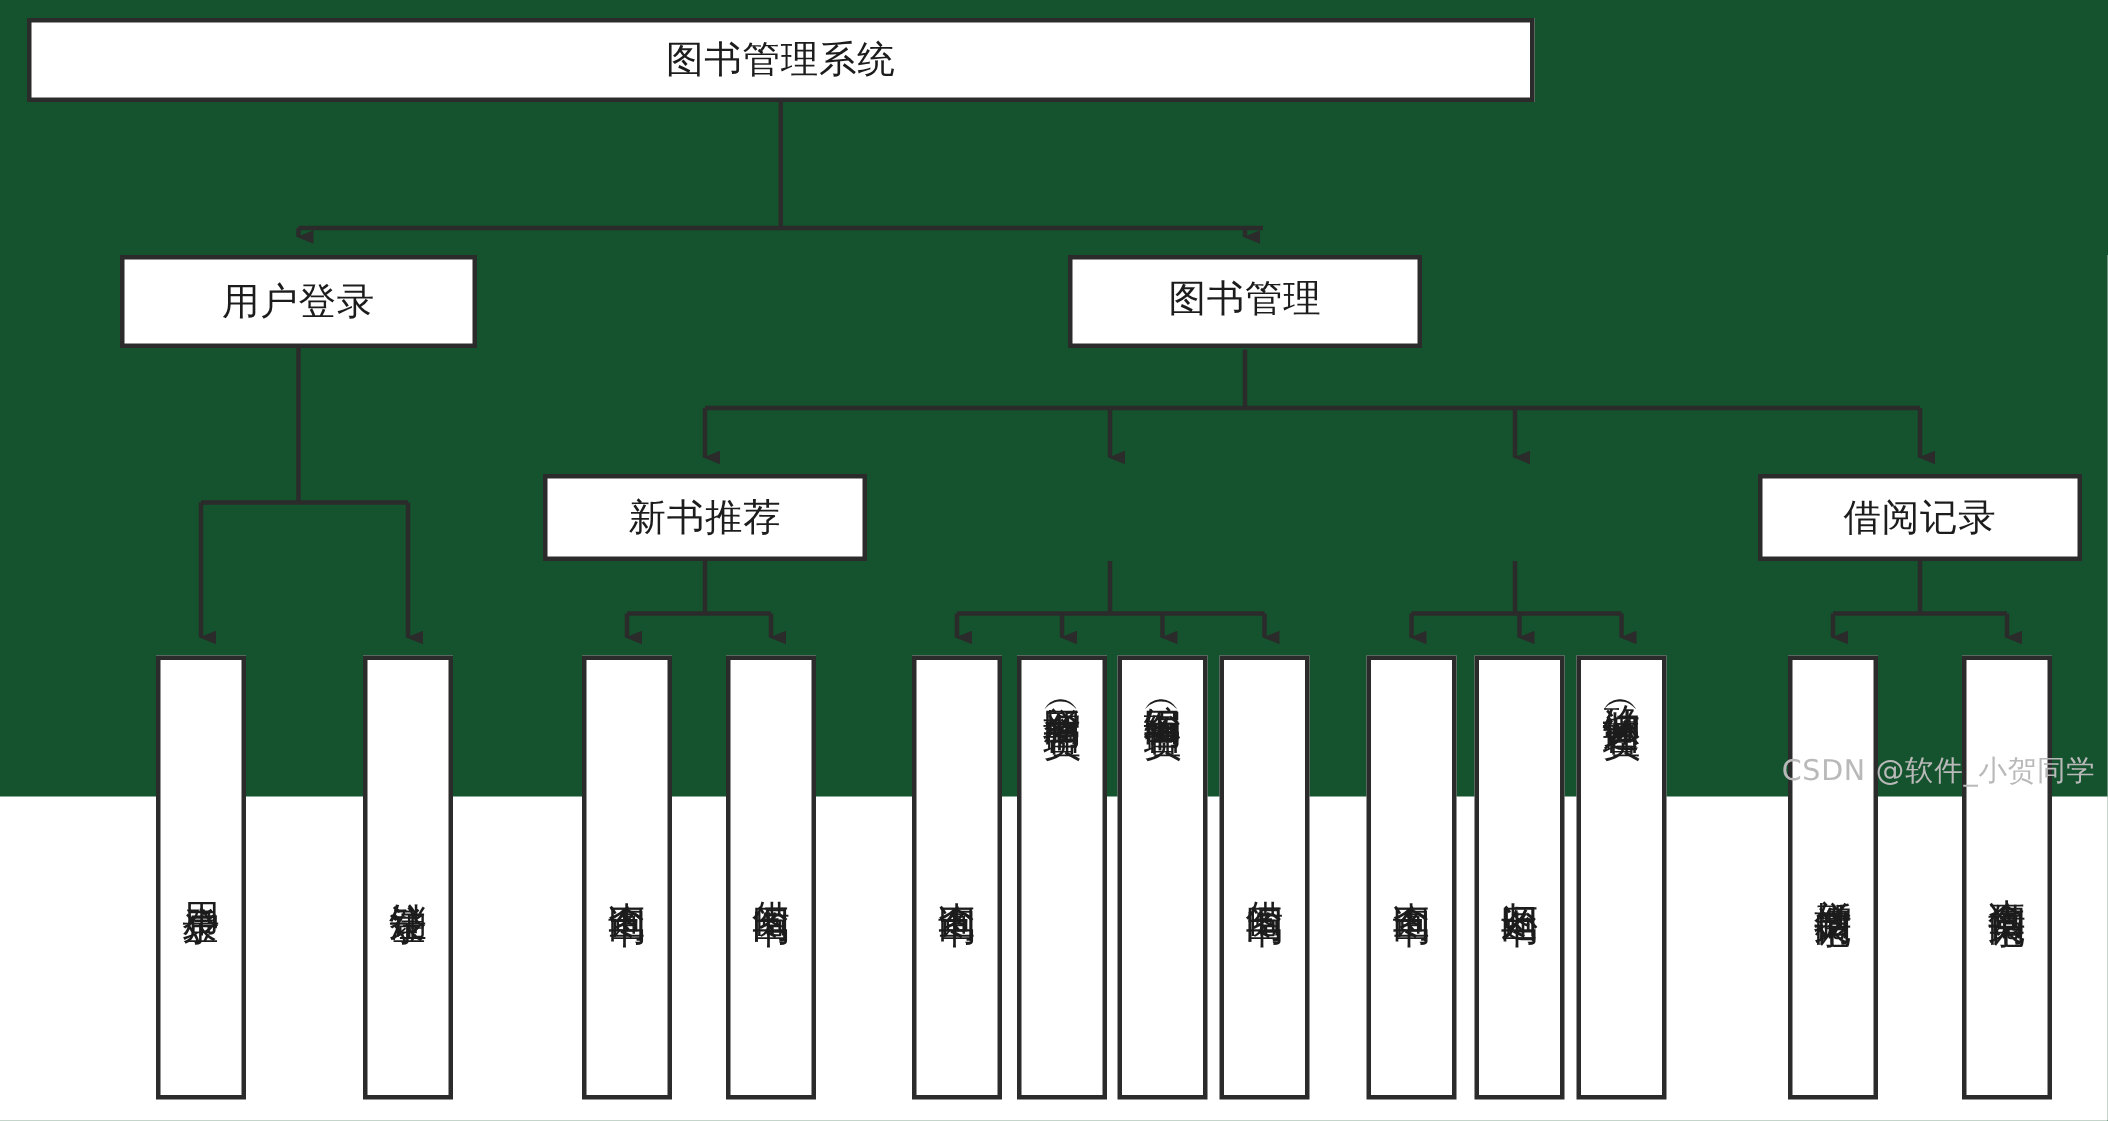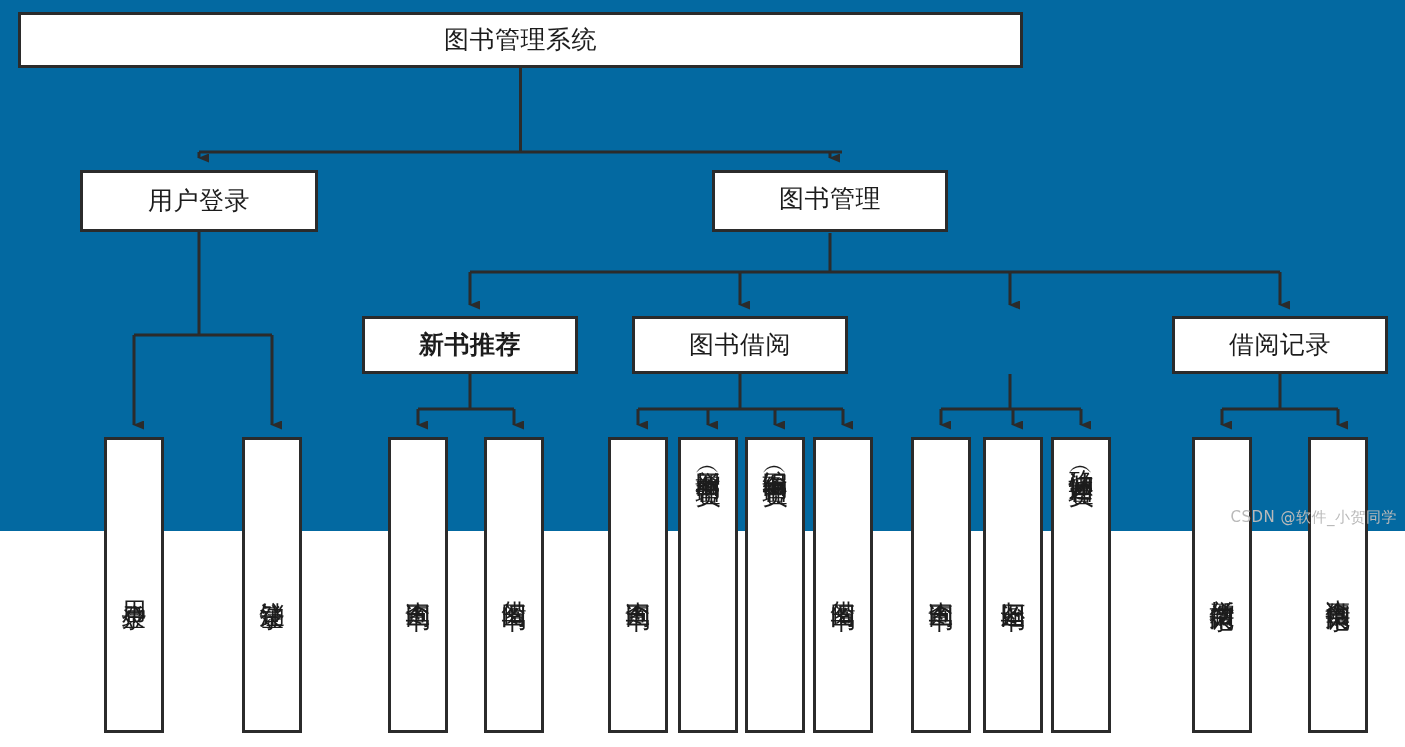--- a/index.html
+++ b/index.html
@@ -10,21 +10,21 @@
   body {
     width: 1405px;
     height: 747px;
     font-family: "DejaVu Sans", "Liberation Sans", sans-serif;
     overflow: hidden;
   }
   #diagram-root {
     position: relative;
     width: 1405px;
     height: 531px;
-    background: #0369a1;
+    background: #14532d;
   }
   svg#diagram-svg {
     position: absolute;
     left: 0;
     top: 0;
     width: 1405px;
     height: 747px;
     display: block;
   }
   .node-box {
@@ -65,21 +65,21 @@
     box-sizing: border-box;
   }
   .leaf-inner.centered {
     align-items: center;
     padding-top: 0;
   }
   #watermark {
     position: absolute;
     right: 8px;
     bottom: 4px;
-    font-size: 15px;
+    font-size: 19px;
     color: #b9b9b9;
     white-space: nowrap;
     letter-spacing: 0.5px;
     pointer-events: none;
   }
 </style>
 </head>
 <body>
 
 <div id="diagram-root">
@@ -140,25 +140,22 @@
     <span class="node-label-h">图书管理系统</span>
   </div>
 
   <div class="node-box" id="node-l2-0" style="left: 80px; top: 170px; width: 238px; height: 62px;">
     <span class="node-label-h">用户登录</span>
   </div>
   <div class="node-box" id="node-l2-1" style="left: 712px; top: 170px; width: 236px; height: 62px; font-family: Liberation Mono, monospace;">
     <span class="node-label-h">图书管理</span>
   </div>
 
-  <div class="node-box" id="node-l3-0" style="left: 362px; top: 316px; width: 216px; height: 58px; font-weight: bold;">
+  <div class="node-box" id="node-l3-0" style="left: 362px; top: 316px; width: 216px; height: 58px;">
     <span class="node-label-h">新书推荐</span>
-  </div>
-  <div class="node-box" id="node-l3-1" style="left: 632px; top: 316px; width: 216px; height: 58px;">
-    <span class="node-label-h">图书借阅</span>
   </div>
   <div class="node-box" id="node-l3-3" style="left: 1172px; top: 316px; width: 216px; height: 58px;">
     <span class="node-label-h">借阅记录</span>
   </div>
 
   <div class="node-box" id="node-leaf-0" style="left: 104px; top: 437px; width: 60px; height: 296px;">
     <span class="leaf-inner centered">
         <span class="node-label-v">用户登录</span>
       </span>
   </div>

